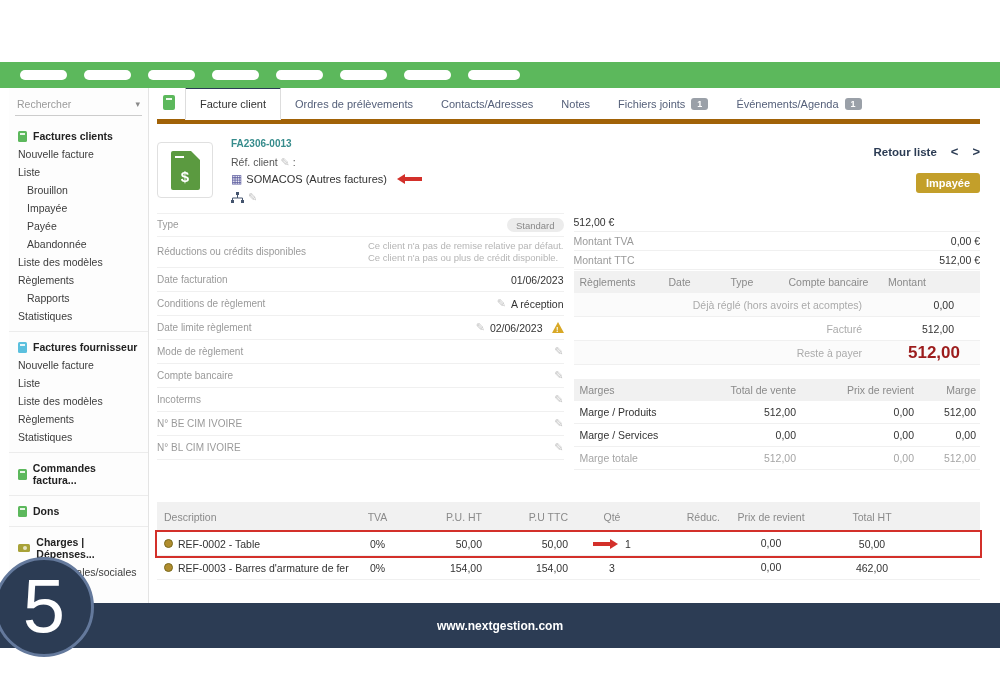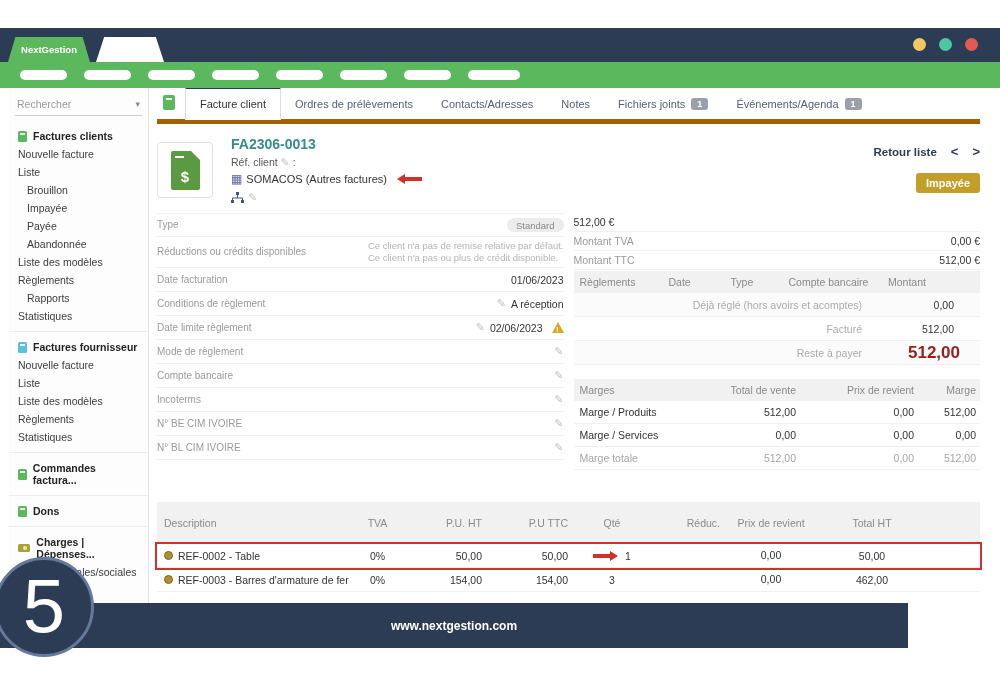--- a/index.html
+++ b/index.html
@@ -55,21 +55,21 @@
 
   
   .invhead { display:flex; margin:12px 0 6px 0; }
   .doc-card { width:56px; height:56px; border:1px solid #e0e0e0; border-radius:4px; background:#fff;
     display:flex; align-items:center; justify-content:center; margin-top:6px; }
   .doc-ic { position:relative; width:29px; height:39px; background:#5b9a40; border-radius:2px;
     display:flex; align-items:flex-end; justify-content:center; padding-bottom:5px; color:#fff; font-weight:bold; font-size:15px; }
   .doc-ic::before { content:""; position:absolute; left:4px; top:5px; width:9px; height:2px; background:#fff; }
   .doc-ic::after { content:""; position:absolute; right:0; top:0; width:0; height:0; border-top:9px solid #fff; border-left:9px solid transparent; }
   .invinfo { margin-left:18px; line-height:16px; }
-  .inv-num { color:#368c8c; font-weight:bold; font-size:14px; margin-bottom:2px; }
+  .inv-num { color:#368c8c; font-weight:bold; font-size:10px; margin-bottom:2px; }
   .inv-ref { font-size:10.5px; color:#555; }
   .inv-client { font-size:11px; color:#333; display:flex; align-items:center; gap:4px; margin-top:1px; }
   .bld { color:#5b5b9e; font-size:12px; }
   .pencil { color:#c4c4c4; font-size:11px; cursor:pointer; }
   .inv-icons { display:flex; align-items:center; gap:4px; margin-top:2px; }
   .invright { margin-left:auto; text-align:right; padding-top:8px; }
   .backrow { display:flex; align-items:center; gap:14px; justify-content:flex-end; }
   .backlink { color:#2c3c54; font-weight:bold; font-size:11.5px; cursor:pointer; }
   .chev { color:#2c3c54; font-weight:bold; font-size:13px; cursor:pointer; }
   .badge-impayee { display:inline-block; margin-top:14px; background:#c39f2a; color:#fff; font-weight:bold;
@@ -105,58 +105,47 @@
   .sum-val { width:80px; text-align:right; padding-right:26px; color:#333; }
   .sum-val.big { color:#9c1c1c; font-weight:bold; font-size:17px; padding-right:20px; }
   .m-c1 { flex:1; padding-left:6px; } .m-c2 { width:118px; text-align:right; } .m-c3 { width:118px; text-align:right; } .m-c4 { width:66px; text-align:right; padding-right:4px; }
   .m-row { display:flex; align-items:center; height:23px; border-bottom:1px solid #f0f0f0; color:#333; }
   .m-row.muted { color:#a5a5a5; }
   .mt14 { margin-top:14px; }
 
   
   .items { margin-top:32px; font-size:10.5px; }
   .it-row { display:flex; align-items:center; height:24px; border-bottom:1px solid #f0f0f0; color:#333; position:relative; }
-  .it-head { background:#f1f1f1; color:#8a8a8a; height:42px; border-bottom:none; }
+  .it-head { background:#f1f1f1; color:#8a8a8a; height:30px; border-bottom:none; }
   .c-desc { flex:1; padding-left:7px; display:flex; align-items:center; gap:5px; }
   .c-tva { width:55px; text-align:center; }
   .c-puht { width:85px; text-align:right; padding-right:8px; }
   .c-puttc { width:86px; text-align:right; padding-right:8px; }
   .c-qte { width:72px; display:flex; justify-content:center; align-items:center; gap:3px; }
   .c-reduc { width:78px; text-align:right; padding-right:6px; }
   .c-prev { width:90px; text-align:center; line-height:11px; }
   .c-tot { width:112px; text-align:center; }
   .c-sp { width:52px; }
   .hl { box-shadow:0 0 0 2px #d3302a; z-index:2; }
   .pkg { width:9px; height:9px; border-radius:50%; background:#b08d2e; border:1px solid #7a6a1e; display:inline-block; }
 
   
-  .footer { position:absolute; left:0; top:603px; width:908px; height:45px; background:#2c3c54;
+  .footer { position:absolute; left:0; top:603px; width:1000px; height:45px; background:#2c3c54;
     display:flex; align-items:center; justify-content:center; color:#fff; font-weight:bold; font-size:12px; }
   .page-badge { position:absolute; left:-6px; top:557px; width:100px; height:100px; border-radius:50%;
     background:#2c3c54; border:3px solid #64799c; color:#fff; font-size:76px;
     display:flex; align-items:center; justify-content:center; z-index:50; padding-bottom:4px; }
 
   .sharesvg { display:inline-block; }
 </style>
 </head>
 <body>
 
 <div class="page">
 
-  <div class="topbar">
-    <div class="brand-tab">
-      <span>NextGestion</span>
-    </div>
-    <div class="brand-para"></div>
-    <div class="dots">
-      <span class="dot dot-y"></span>
-      <span class="dot dot-t"></span>
-      <span class="dot dot-r"></span>
-    </div>
-  </div>
 
   <div class="greenbar">
     <span class="pill"></span>
     <span class="pill"></span>
     <span class="pill"></span>
     <span class="pill"></span>
     <span class="pill"></span>
     <span class="pill"></span>
     <span class="pill"></span>
     <span class="pill"></span>

